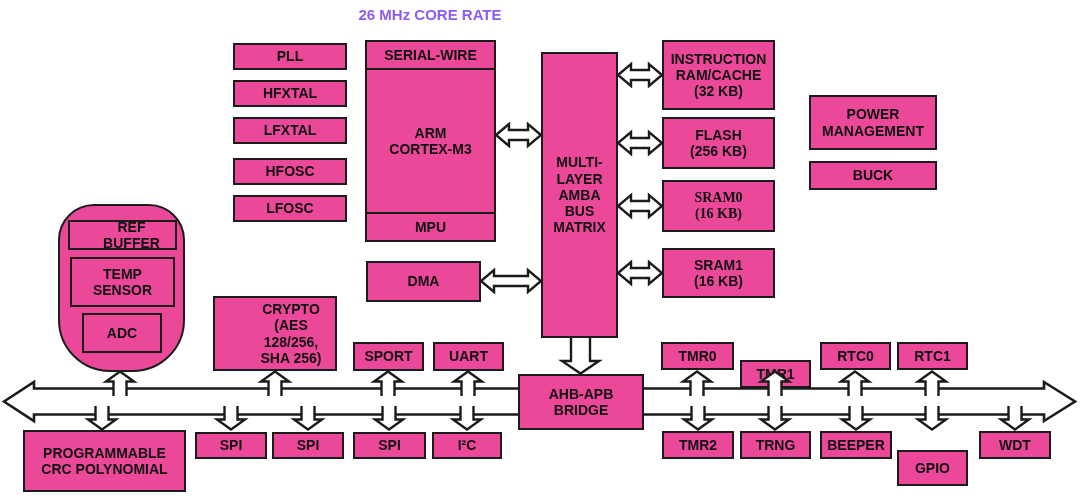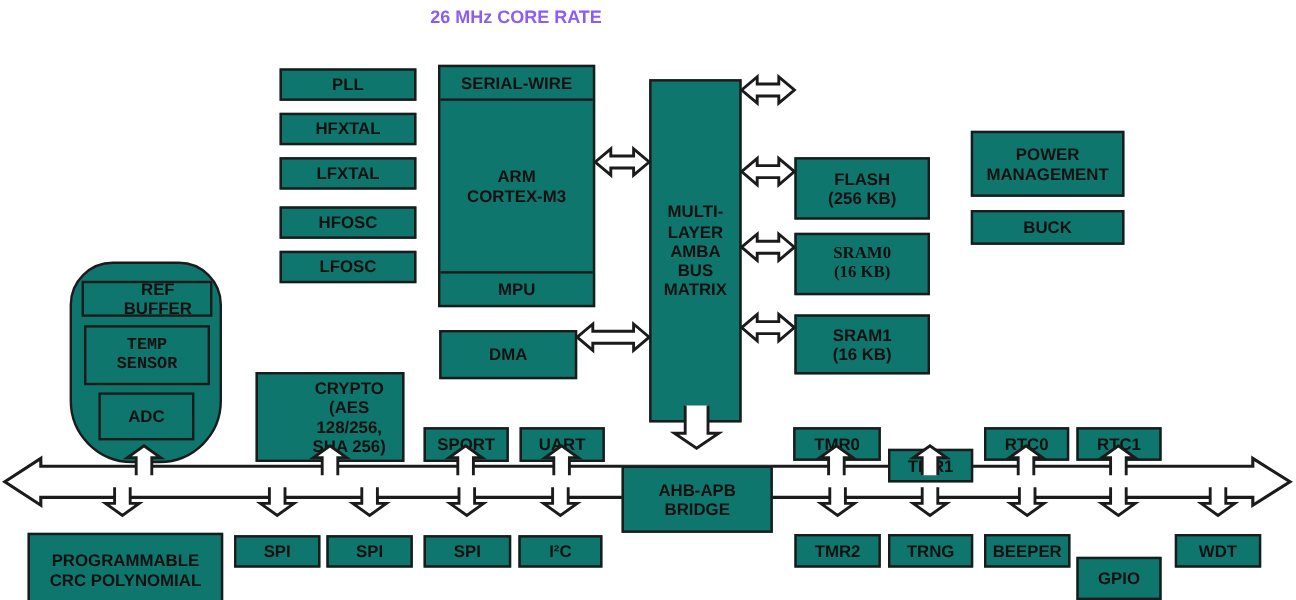--- a/index.html
+++ b/index.html
@@ -1,23 +1,23 @@
 <!DOCTYPE html>
 <html><head>
 <meta charset="utf-8">
 <style>
   html,body{margin:0;padding:0;background:#fff;}
   .canvas{position:relative;width:1080px;height:500px;background:#fff;
           font-family:"Liberation Sans",sans-serif;overflow:hidden;}
   .layer{position:absolute;left:0;top:0;pointer-events:none;}
   .z1{z-index:1;} .z3{z-index:3;}
-  .box{position:absolute;box-sizing:border-box;border:2.5px solid #1b1b1b;background:#0f766e;
+  .box{position:absolute;box-sizing:border-box;border:2.5px solid #1b1b1b;background:#ec4899;
        display:flex;align-items:center;justify-content:center;text-align:center;
        font-weight:bold;font-size:14px;line-height:1.16;white-space:pre-line;
-       color:#111;z-index:2;margin-top:14px;}
+       color:#111;z-index:2;}
   .label{position:absolute;font-weight:bold;font-size:15px;color:#8b5cf6;
          text-align:center;z-index:2;white-space:pre-line;}
   .rounded{border-radius:36px 36px 52px 52px;}
   .arm{flex-direction:column;align-items:stretch;}
   .arm-head{height:26px;border-bottom:2.5px solid #1b1b1b;display:flex;align-items:center;justify-content:center;}
   .arm-core{flex:1;display:flex;align-items:center;justify-content:center;}
   .arm-row{height:25px;border-top:2.5px solid #1b1b1b;display:flex;align-items:stretch;}
   .arm-row > div{flex:1;display:flex;align-items:center;justify-content:center;}
   .arm-nvic{border-right:2.5px solid #1b1b1b;}
   .arm-mpu{height:26px;border-top:2.5px solid #1b1b1b;display:flex;align-items:center;justify-content:center;}
@@ -45,36 +45,39 @@
 CORTEX-M3</div>
     <div class="arm-mpu">MPU</div>
   </div>
 
   <div class="box" style="left:541px;top:52px;width:77px;height:286px;">MULTI-
 LAYER
 AMBA
 BUS
 MATRIX</div>
 
+  <div class="box" style="left:662px;top:40px;width:113px;height:70px;">INSTRUCTION
+RAM/CACHE
+(32 KB)</div>
   <div class="box" style="left:662px;top:117px;width:113px;height:52px;">FLASH
 (256 KB)</div>
   <div class="box" style="left:662px;top:180px;width:113px;height:52px;font-family:Liberation Serif, serif;">SRAM0
 (16 KB)</div>
   <div class="box" style="left:662px;top:248px;width:113px;height:50px;">SRAM1
 (16 KB)</div>
 
   <div class="box" style="left:809px;top:95px;width:128px;height:55px;">POWER
 MANAGEMENT</div>
   <div class="box" style="left:809px;top:161px;width:128px;height:29px;">BUCK</div>
 
   <div class="box" style="left:366px;top:261px;width:115px;height:41px;">DMA</div>
 
   <div class="box rounded" style="left:58px;top:204px;width:127px;height:168px;"></div>
   <div class="box" style="left:68px;top:220px;width:109px;height:30px;padding-left:18px;">REF BUFFER</div>
-  <div class="box" style="left:70px;top:257px;width:105px;height:50px;font-family:Liberation Mono, monospace;">TEMP
+  <div class="box" style="left:70px;top:257px;width:105px;height:50px;">TEMP
 SENSOR</div>
   <div class="box" style="left:82px;top:313px;width:80px;height:40px;">ADC</div>
 
   <div class="box" style="left:213px;top:296px;width:124px;height:75px;padding-left:32px;">CRYPTO
 (AES 128/256,
 SHA 256)</div>
   <div class="box" style="left:353px;top:342px;width:71px;height:29px;">SPORT</div>
   <div class="box" style="left:433px;top:342px;width:71px;height:29px;">UART</div>
 
   <div class="box" style="left:518px;top:374px;width:126px;height:56px;">AHB-APB

